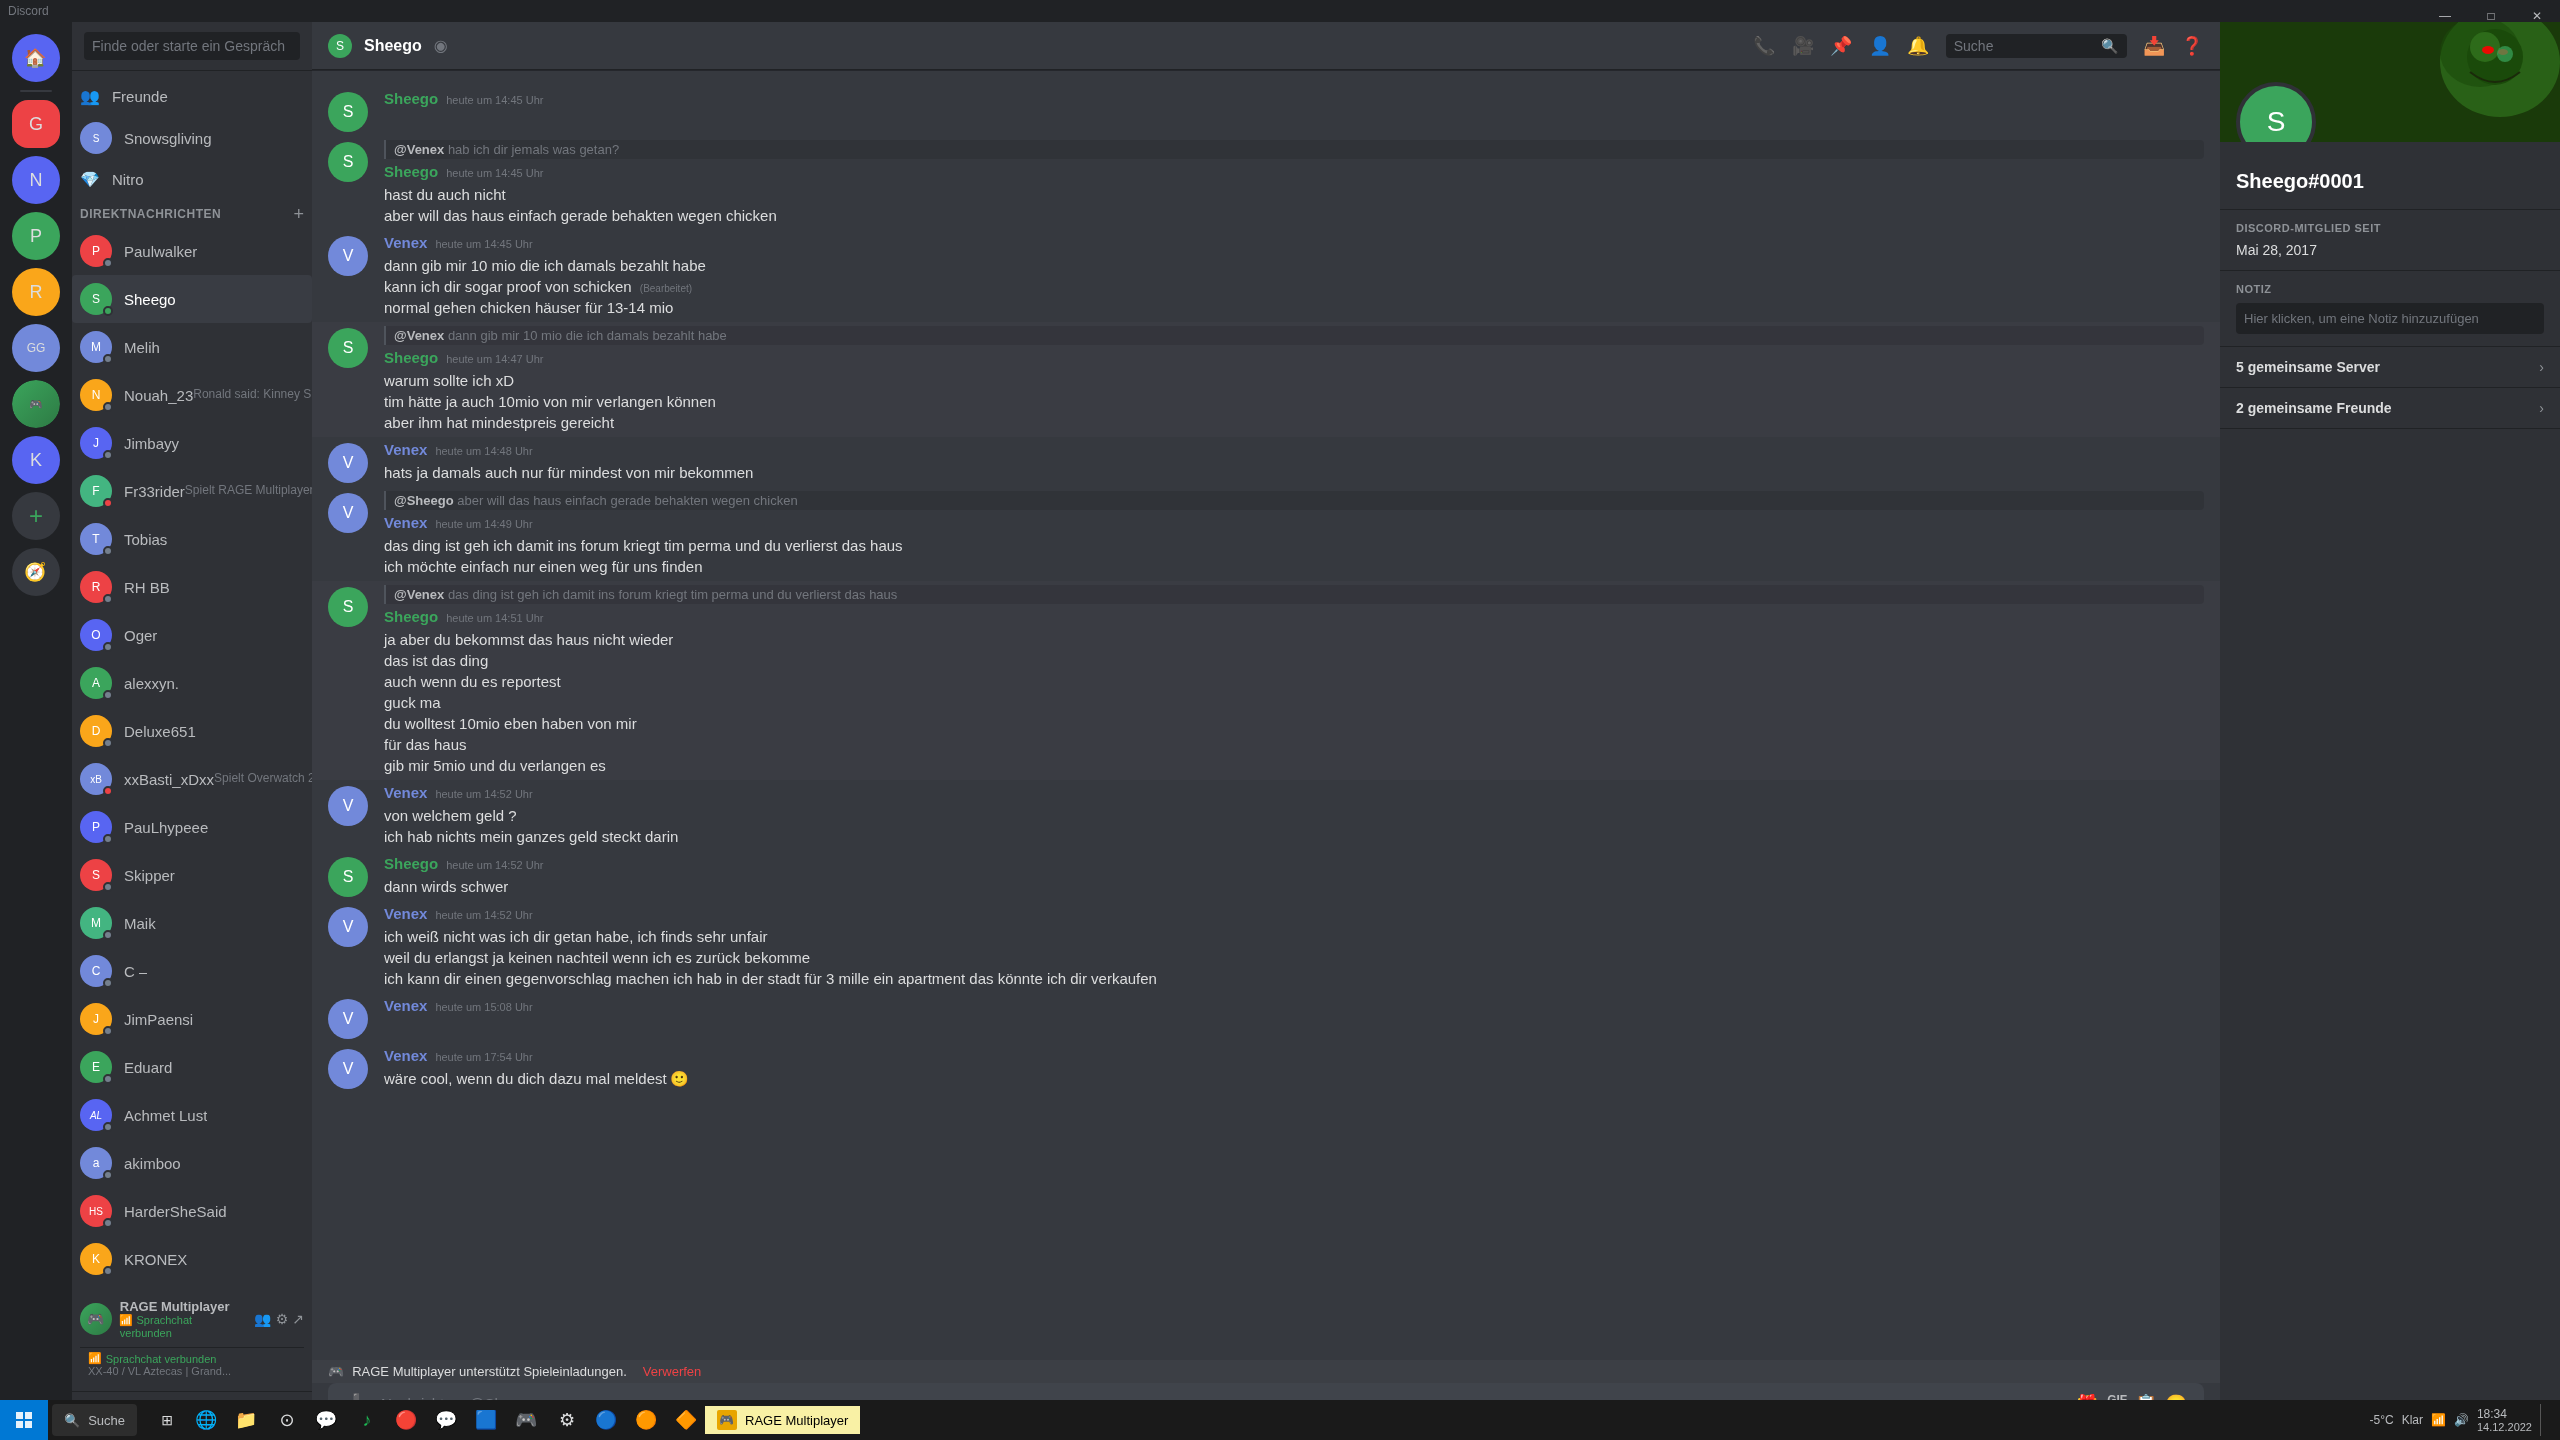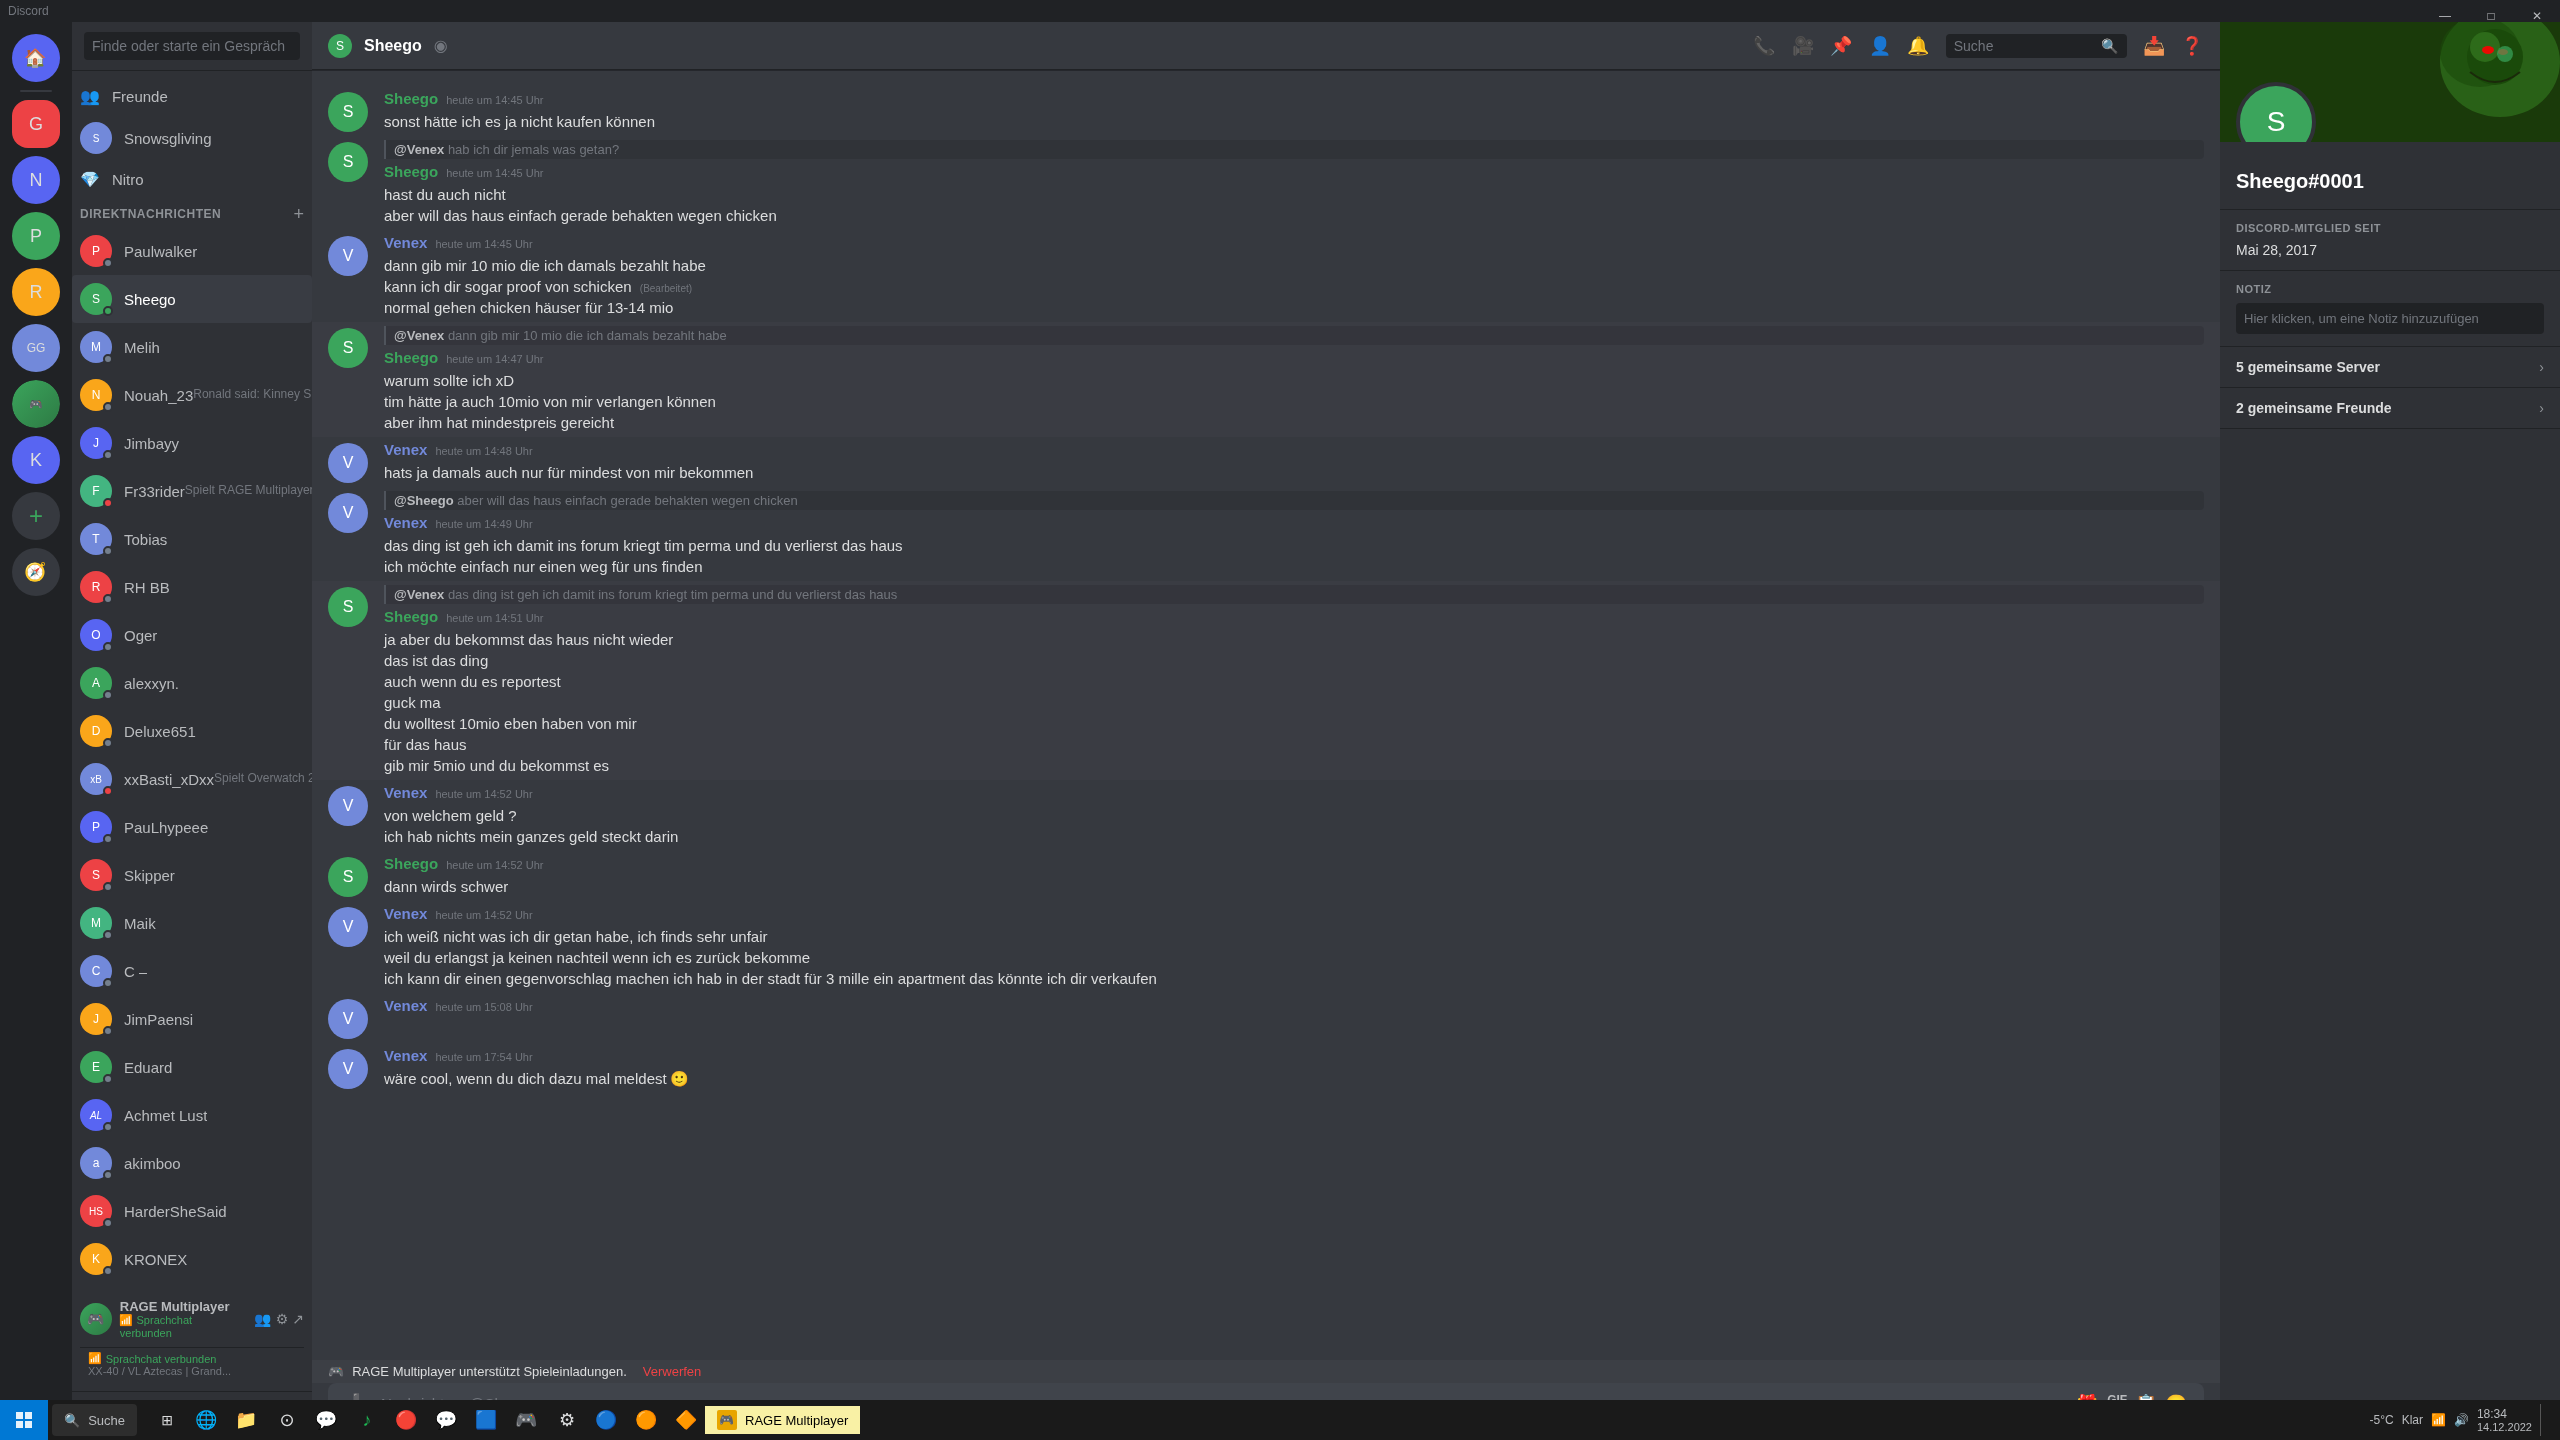--- a/index.html
+++ b/index.html
@@ -804,21 +804,20 @@
 
   <div class="chat-messages">
 
     <div class="message-group">
       <div class="msg-avatar" style="background:#3ba55c;">S</div>
       <div class="msg-content">
         <div class="msg-header">
           <span class="msg-author sheego">Sheego</span>
           <span class="msg-time">heute um 14:45 Uhr</span>
         </div>
-        <div class="msg-text">sonst hätte ich es ja nicht kaufen können</div>
       </div>
     </div>
 
     <div class="message-group">
       <div class="msg-avatar" style="background:#3ba55c;">S</div>
       <div class="msg-content">
         <div class="reply-bar">
           <span class="reply-author">@Venex</span>
           <span>hab ich dir jemals was getan?</span>
         </div>
@@ -898,21 +897,21 @@
         <div class="msg-header">
           <span class="msg-author sheego">Sheego</span>
           <span class="msg-time">heute um 14:51 Uhr</span>
         </div>
         <div class="msg-text">ja aber du bekommst das haus nicht wieder</div>
         <div class="msg-text">das ist das ding</div>
         <div class="msg-text">auch wenn du es reportest</div>
         <div class="msg-text">guck ma</div>
         <div class="msg-text">du wolltest 10mio eben haben von mir</div>
         <div class="msg-text">für das haus</div>
-        <div class="msg-text">gib mir 5mio und du bekommst es</div>
+        <div class="msg-text">gib mir 5mio und du verlangen es</div>
       </div>
     </div>
 
     <div class="message-group">
       <div class="msg-avatar" style="background:#7289da;">V</div>
       <div class="msg-content">
         <div class="msg-header">
           <span class="msg-author venex">Venex</span>
           <span class="msg-time">heute um 14:52 Uhr</span>
         </div>

